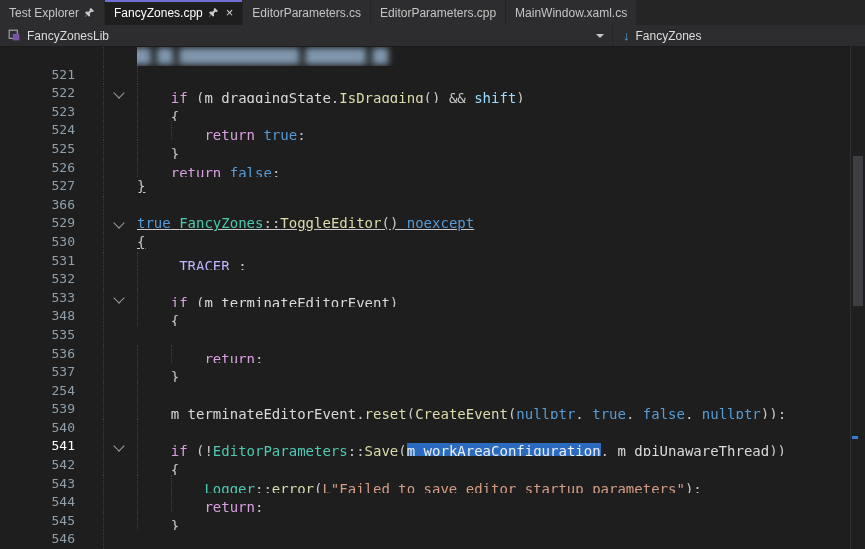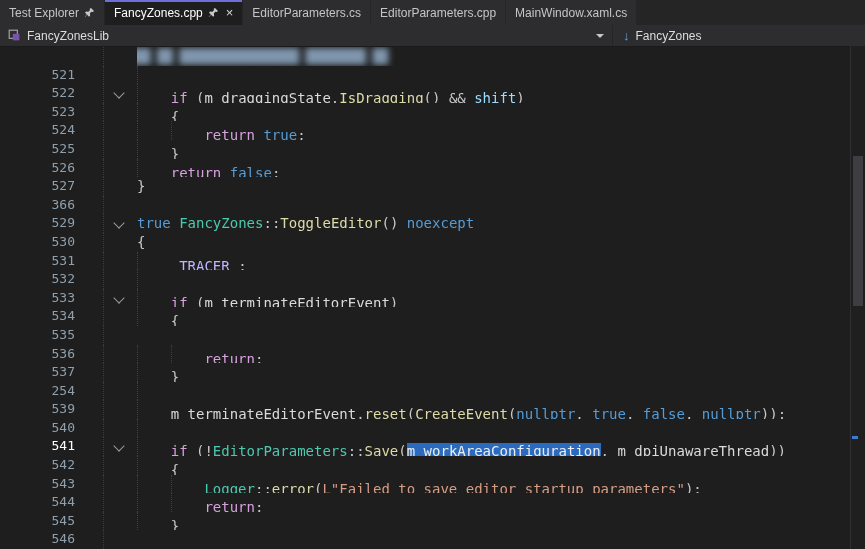--- a/index.html
+++ b/index.html
@@ -28,21 +28,21 @@
   
   .editor{position:relative;height:502px;background:#1e1e1e;
           font-family:"DejaVu Sans Mono",monospace;font-size:14px;overflow:hidden;}
   .row{display:flex;height:18.6px;line-height:18.6px;align-items:stretch;}
   .ln{flex:0 0 75px;text-align:right;color:#8fa0ac;font-size:13px;}
   .row.current .ln{color:#ffffff;}
   .fold{flex:0 0 62px;position:relative;}
   .fold::before{content:"";position:absolute;left:28px;top:0;bottom:0;border-left:1px dotted #3c3c3c;}
   .chev{position:absolute;left:40px;top:5px;width:7px;height:7px;
         border-left:1.5px solid #9a9a9a;border-bottom:1.5px solid #9a9a9a;transform:rotate(-45deg);}
-  .code{flex:1;color:#c8c8c8;white-space:pre;overflow:hidden;}
+  .code{flex:1;color:#c8c8c8;white-space:pre;overflow:hidden;text-decoration:underline;}
   .indent{display:inline-block;width:4ch;box-sizing:border-box;border-left:1px dotted #404040;height:100%;}
 
   .t-kw{color:#569CD6;text-align:center;}
   .t-ctrl{color:#D8A0DF;}
   .t-typ{color:#4EC9B0;}
   .t-fn{color:#DCDCAA;}
   .t-fld{color:#DADADA;}
   .t-prm{color:#9CDCFE;}
   .t-pl{color:#C8C8C8;}
   .t-str{color:#D69D85;}
@@ -179,21 +179,21 @@
         <div class="code"><span class="indent"></span></div>
       </div>
       <div class="row">
         <div class="ln">533</div>
         <div class="fold">
           <span class="chev"></span>
         </div>
         <div class="code"><span class="indent"></span><span class="t-ctrl">if</span><span class="t-pl"> (</span><span class="t-fld">m_terminateEditorEvent</span><span class="t-pl">)</span></div>
       </div>
       <div class="row">
-        <div class="ln">534</div>
+        <div class="ln">348</div>
         <div class="fold"></div>
         <div class="code"><span class="indent"></span><span class="t-pl">{</span></div>
       </div>
       <div class="row">
         <div class="ln">535</div>
         <div class="fold"></div>
       </div>
       <div class="row">
         <div class="ln">536</div>
         <div class="fold"></div>

